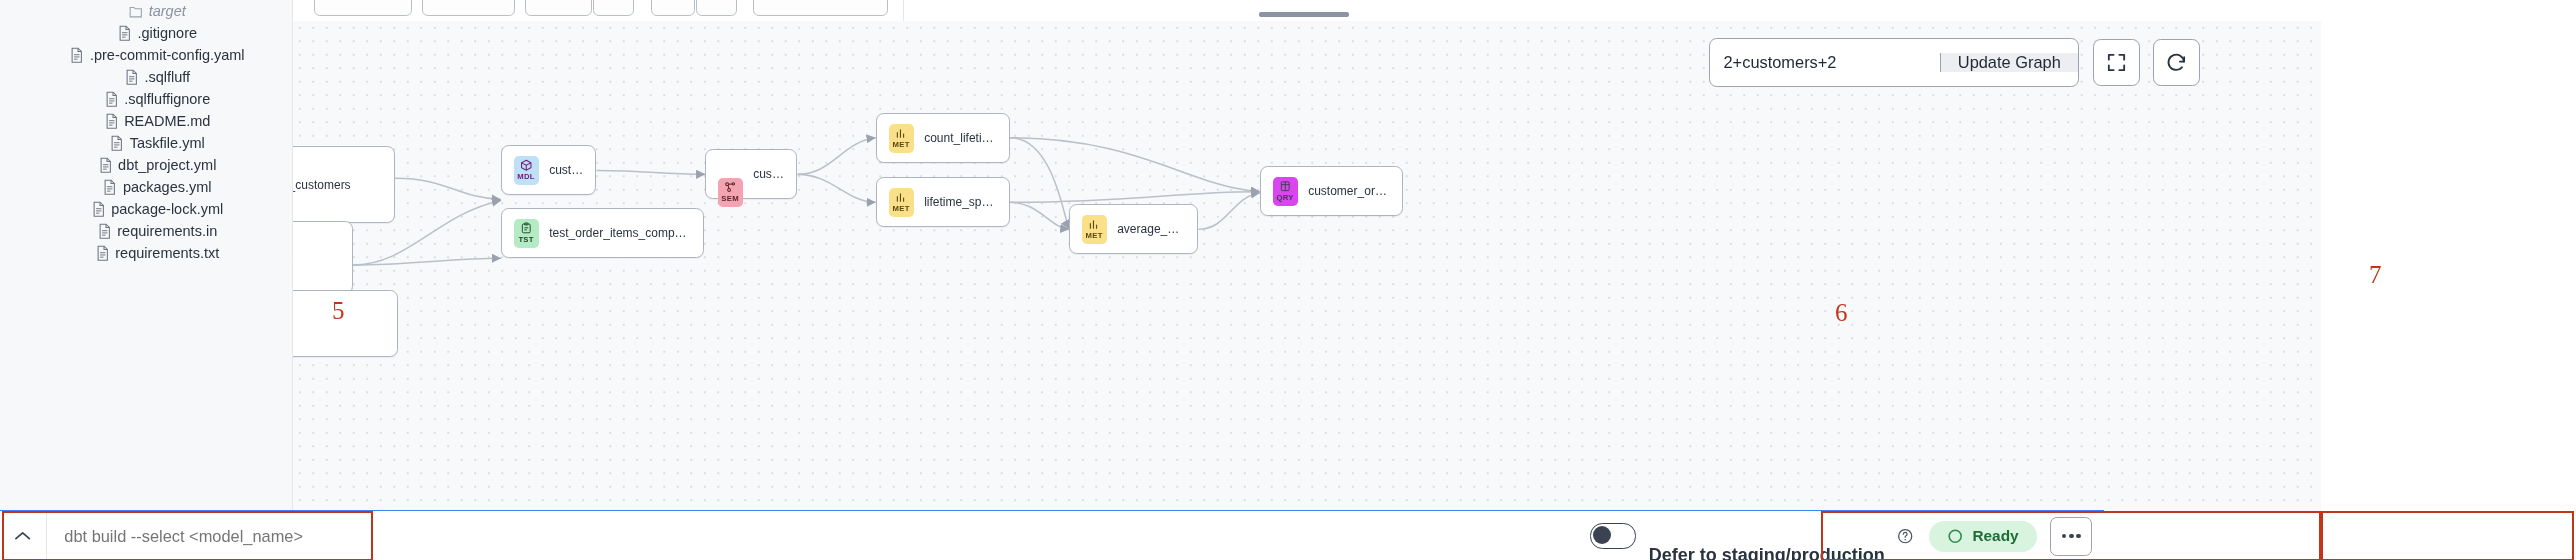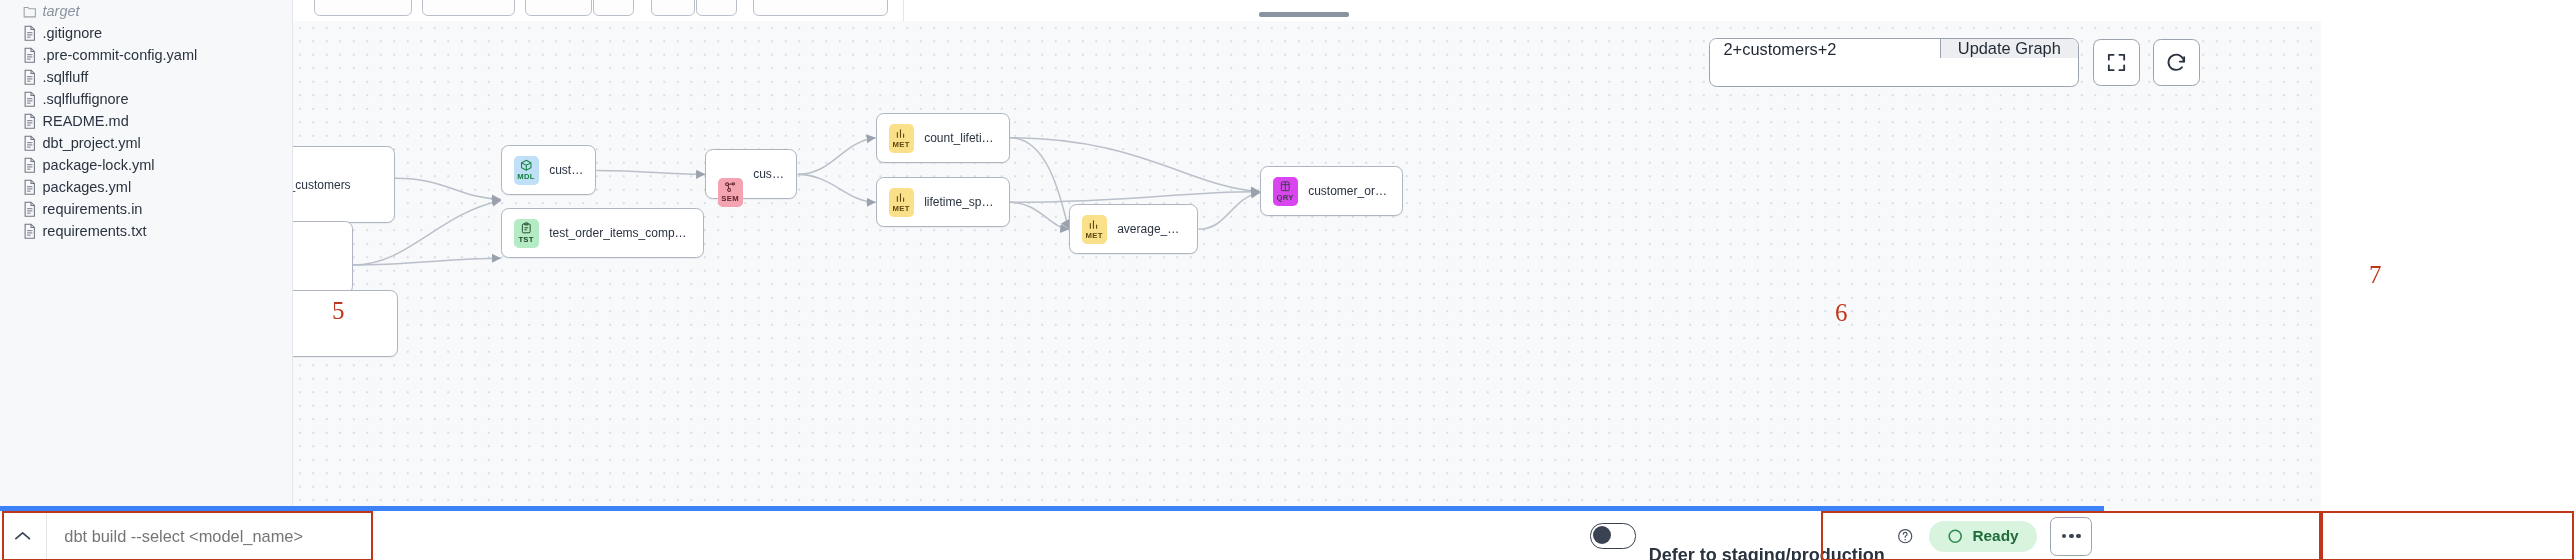--- a/index.html
+++ b/index.html
@@ -22,20 +22,21 @@
     overflow:hidden;
   }
   .file-row{
     display:flex;align-items:center;
     height:22px;
     padding-left:23px;
     gap:6px;
     font-size:14.5px;
     color:#2a3340;
     white-space:nowrap;
+    justify-content:center;
   }
   .file-row.folder .fname{font-style:italic;color:#8a93a0;}
   .ficon{width:13.5px;height:16.4px;flex:0 0 13.5px;display:block;}
   .fname{line-height:22px;}
 
   
   .main{
     position:absolute;left:293px;top:0;right:0;height:511px;
     background:#ffffff;
     overflow:hidden;
@@ -71,21 +72,21 @@
   .canvas-right-white{
     position:absolute;right:0;top:0;width:255px;height:511px;background:#ffffff;
   }
 
   
   .graph-controls{
     position:absolute;top:38px;left:1416px;
     display:flex;align-items:center;gap:13.5px;
   }
   .query-group{
-    display:flex;align-items:flex-start;
+    display:flex;align-items:center;
     height:47px;
     border:1px solid #9ba3ae;
     border-radius:7.7px;
     background:#ffffff;
     overflow:hidden;
   }
   .query-input{
     width:214px;
     display:flex;align-items:center;
     padding-left:13.5px;
@@ -128,33 +129,33 @@
     width:25px;height:29px;
     border-radius:4.8px;
     display:flex;flex-direction:column;align-items:center;justify-content:center;
     gap:0px;
   }
   .badge .gl{font-size:10.6px;line-height:10.6px;}
   .badge .bl{font-size:7.7px;line-height:8.7px;letter-spacing:0.3px;font-weight:700;}
   .node .nlabel{
     font-size:12px;color:#2a3340;white-space:nowrap;overflow:hidden;text-overflow:ellipsis;
   }
-  .b-mdl{background:#bfe0f7;color:#15803d;}
+  .b-mdl{background:#bfe0f7;color:#701a75;}
   .b-sem{background:#f4a3b0;color:#5a1f2a;margin-top:36px;}
   .b-met{background:#fbe08a;color:#5a4813;text-align:center;}
   .b-tst{background:#b4ebc4;color:#१1f4426;color:#1f4426;}
   .b-qry{background:#d946ef;color:#3a4048;}
 
   svg.edges{position:absolute;left:0;top:0;width:100%;height:100%;pointer-events:none;}
 
   
   .bottombar{
     position:absolute;left:0;bottom:0;width:2104px;height:50px;
     background:#ffffff;
-    border-top:5px solid #3b82f6;
+    border-top:1px solid #3b82f6;
     display:flex;
   }
   .cmd-wrap{
     display:flex;align-items:center;height:50px;
   }
   .chev-btn{
     width:46px;height:50px;display:flex;align-items:center;justify-content:center;
     font-size:16.4px;color:#3b4352;cursor:pointer;
     border-right:1px solid #e3e6ea;
   }
@@ -274,41 +275,51 @@
           <span class="fname">README.md</span>
         </div>
         <div class="file-row">
           <span>
             <svg class="ficon" viewBox="0 0 14 17" fill="none" stroke="#6d7582" stroke-width="1.1">
   <path d="M2.2 1.2h6.1l3.5 3.4v11.2H2.2z"></path>
               <path d="M8.3 1.2v3.5h3.5"></path>
   <path d="M4.2 8h5.6M4.2 10.3h5.6M4.2 12.6h3.6" stroke-width="1"></path>
             </svg>
           </span>
+          <span class="fname">Taskfile.yml</span>
+        </div>
+        <div class="file-row">
+          <span>
+            <svg class="ficon" viewBox="0 0 14 17" fill="none" stroke="#6d7582" stroke-width="1.1">
+  <path d="M2.2 1.2h6.1l3.5 3.4v11.2H2.2z"></path>
+              <path d="M8.3 1.2v3.5h3.5"></path>
+  <path d="M4.2 8h5.6M4.2 10.3h5.6M4.2 12.6h3.6" stroke-width="1"></path>
+            </svg>
+          </span>
           <span class="fname">dbt_project.yml</span>
         </div>
         <div class="file-row">
           <span>
             <svg class="ficon" viewBox="0 0 14 17" fill="none" stroke="#6d7582" stroke-width="1.1">
   <path d="M2.2 1.2h6.1l3.5 3.4v11.2H2.2z"></path>
               <path d="M8.3 1.2v3.5h3.5"></path>
   <path d="M4.2 8h5.6M4.2 10.3h5.6M4.2 12.6h3.6" stroke-width="1"></path>
             </svg>
           </span>
+          <span class="fname">packages.yml</span>
+        </div>
+        <div class="file-row">
+          <span>
+            <svg class="ficon" viewBox="0 0 14 17" fill="none" stroke="#6d7582" stroke-width="1.1">
+  <path d="M2.2 1.2h6.1l3.5 3.4v11.2H2.2z"></path>
+              <path d="M8.3 1.2v3.5h3.5"></path>
+  <path d="M4.2 8h5.6M4.2 10.3h5.6M4.2 12.6h3.6" stroke-width="1"></path>
+            </svg>
+          </span>
           <span class="fname">package-lock.yml</span>
-        </div>
-        <div class="file-row">
-          <span>
-            <svg class="ficon" viewBox="0 0 14 17" fill="none" stroke="#6d7582" stroke-width="1.1">
-  <path d="M2.2 1.2h6.1l3.5 3.4v11.2H2.2z"></path>
-              <path d="M8.3 1.2v3.5h3.5"></path>
-  <path d="M4.2 8h5.6M4.2 10.3h5.6M4.2 12.6h3.6" stroke-width="1"></path>
-            </svg>
-          </span>
-          <span class="fname">packages.yml</span>
         </div>
         <div class="file-row">
           <span>
             <svg class="ficon" viewBox="0 0 14 17" fill="none" stroke="#6d7582" stroke-width="1.1">
   <path d="M2.2 1.2h6.1l3.5 3.4v11.2H2.2z"></path>
               <path d="M8.3 1.2v3.5h3.5"></path>
   <path d="M4.2 8h5.6M4.2 10.3h5.6M4.2 12.6h3.6" stroke-width="1"></path>
             </svg>
           </span>
           <span class="fname">requirements.in</span>

